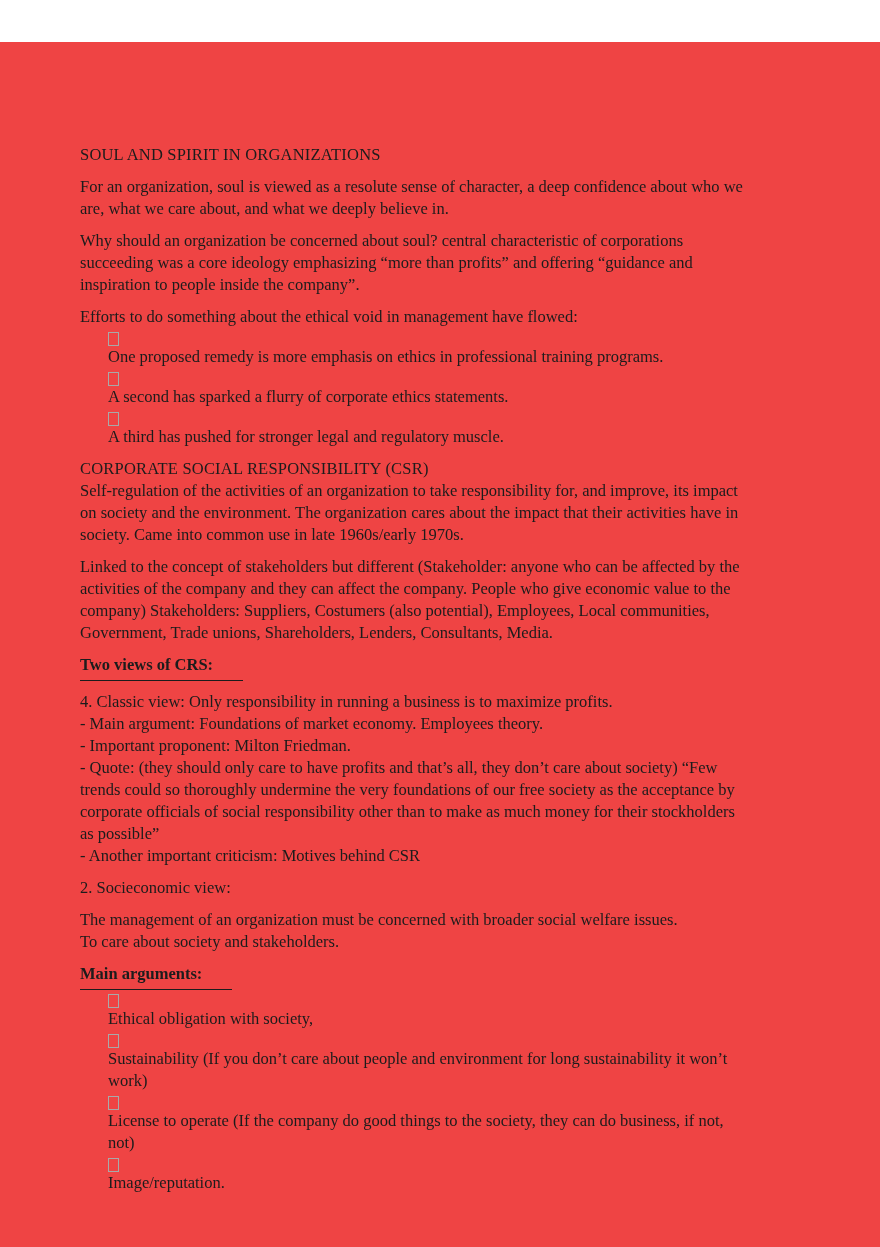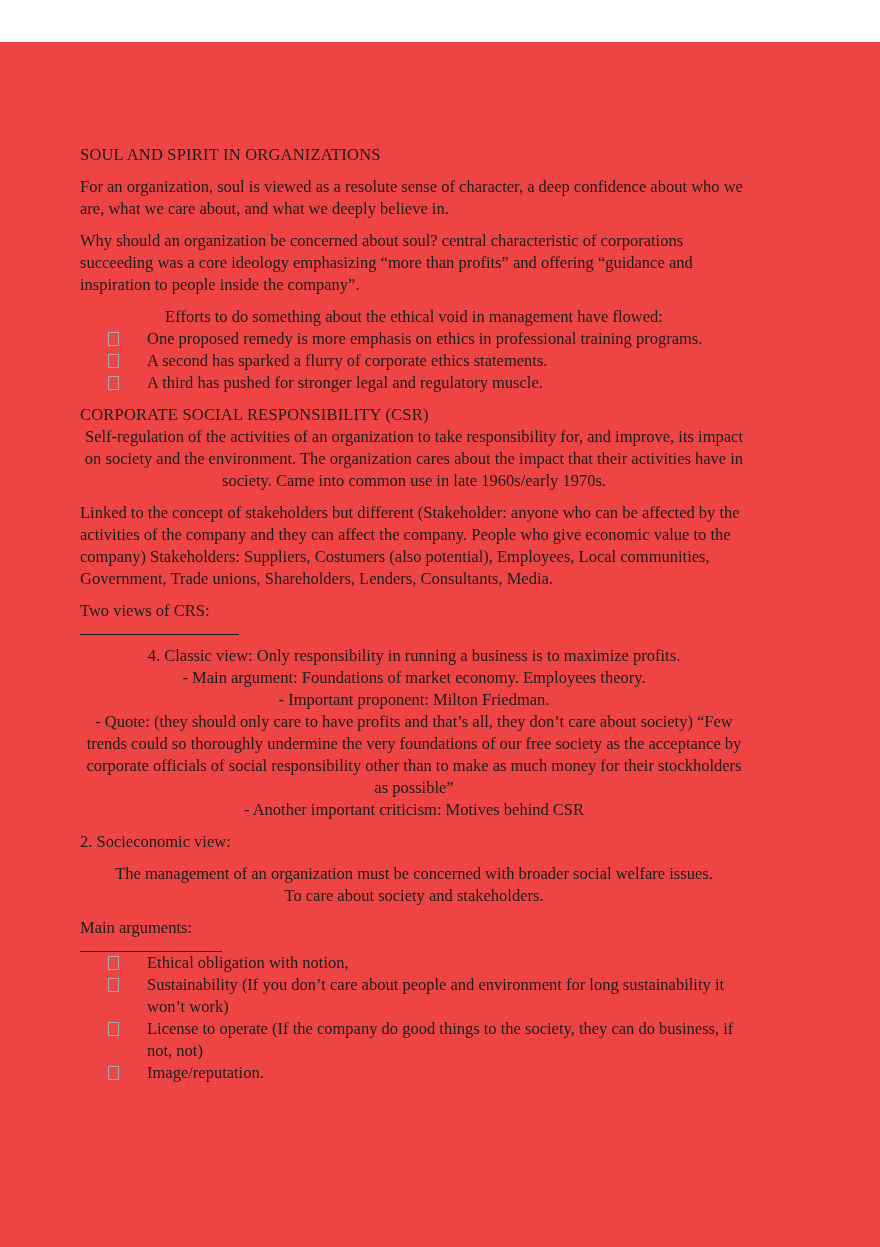--- a/index.html
+++ b/index.html
@@ -28,31 +28,33 @@
   .blk { margin-top: 10px; }
   .blk:first-child { margin-top: 0; }
   h1, h2 {
     margin: 0;
     font-size: 16.5px;
     font-weight: normal;
     line-height: 22px;
     letter-spacing: 0.2px;
   }
   p { margin: 0; }
-  .line { margin: 0; text-align: center; }
+  .line { margin: 0; }
   .underlined {
     display: inline-block;
     border-bottom: 1.3px solid #1c1c1c;
     padding-right: 30px;
-    padding-bottom: 12px;
+    padding-bottom: 4px;
+    font-weight: bold;
   }
   .bullet-list { margin: 0; }
   .bullet-item {
     display: flex;
     align-items: flex-start;
+    flex-direction: column;
   }
   .tofu-box {
     flex: none;
     width: 9px;
     height: 12px;
     border: 1px solid #a9a9a9;
     margin: 4px 0 0 28px;
   }
   .bullet-text {
     margin-left: 28px;
@@ -140,21 +142,21 @@
       <div class="line">To care about society and stakeholders.</div>
     </div>
 
     <div class="blk">
       <div>
         <span class="underlined">Main arguments:</span>
       </div>
       <div class="bullet-list">
         <div class="bullet-item">
           <span class="tofu-box"></span>
-          <span class="bullet-text">Ethical obligation with notion,</span>
+          <span class="bullet-text">Ethical obligation with society,</span>
         </div>
         <div class="bullet-item">
           <span class="tofu-box"></span>
           <span class="bullet-text">Sustainability (If you don’t care about people and environment for long sustainability it won’t work)</span>
         </div>
         <div class="bullet-item">
           <span class="tofu-box"></span>
           <span class="bullet-text">License to operate (If the company do good things to the society, they can do business, if not, not)</span>
         </div>
         <div class="bullet-item">

